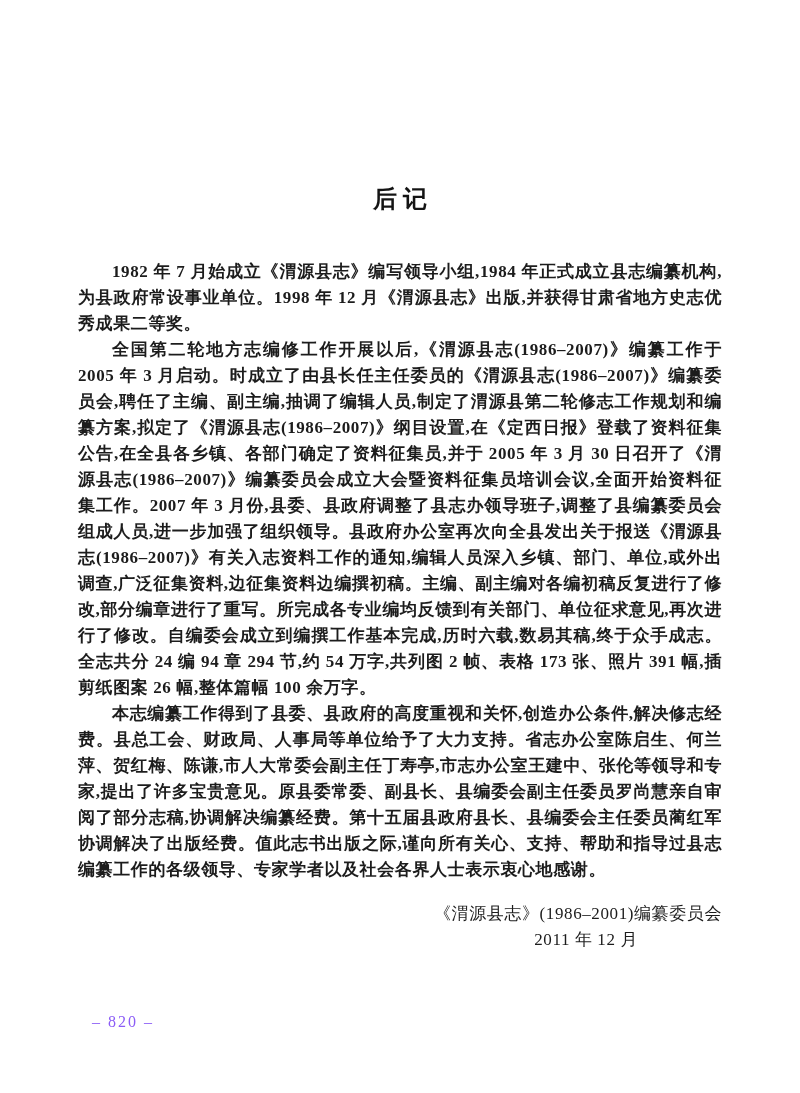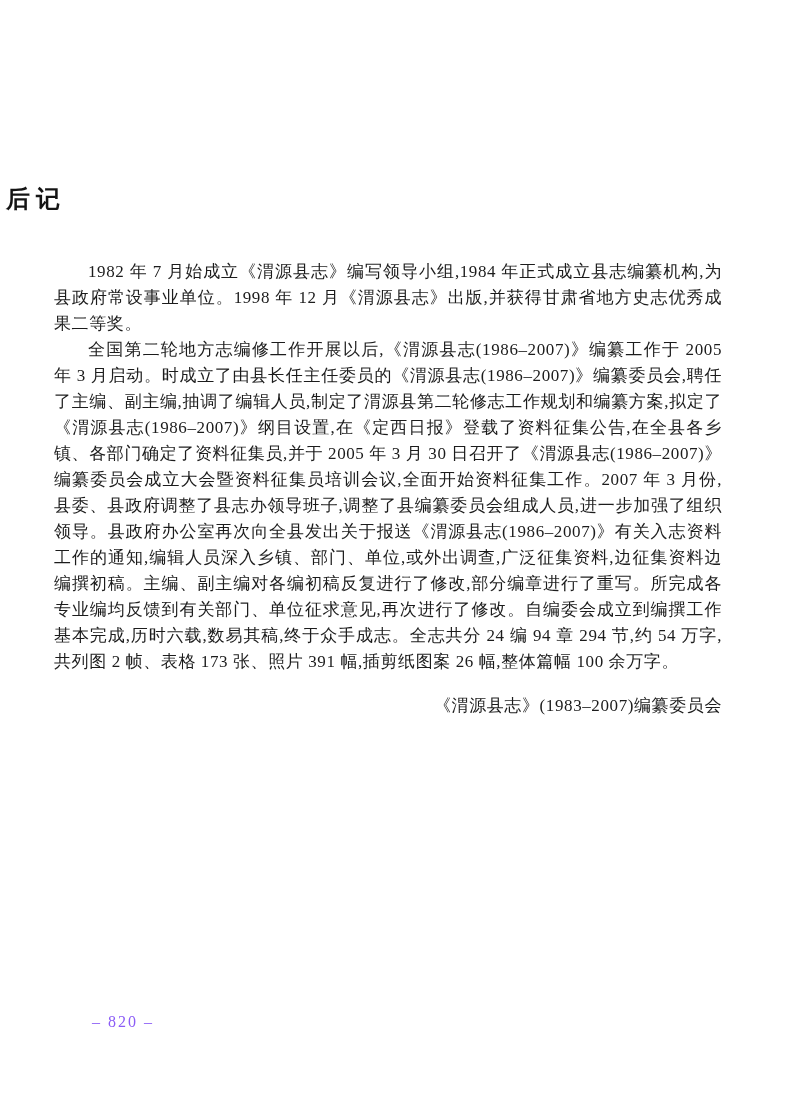--- a/index.html
+++ b/index.html
@@ -22,25 +22,26 @@
   }
   .title {
     margin: 0;
     padding-top: 187px;
     font-family: "Liberation Sans", "DejaVu Sans", sans-serif;
     font-weight: 700;
     font-size: 24px;
     line-height: 24px;
     letter-spacing: 6px;
     text-indent: 6px; 
-    text-align: left;
+    text-align: center;
     color: #141414;
   }
   .body-text {
-    margin: 48px 78px 0 54px;
+    margin: 48px 78px 0 78px;
+    font-weight: bold;
   }
   .body-text p {
     margin: 0;
     font-size: 17px;
     line-height: 26px;
     letter-spacing: 0.6px;
     text-align: justify;
     text-indent: 2em;
   }
   .sig-block {
@@ -69,21 +70,23 @@
 </head>
 <body>
 
 <div class="page">
 
   <h1 class="title">后记</h1>
 
   <div class="body-text">
     <p>1982 年 7 月始成立《渭源县志》编写领导小组,1984 年正式成立县志编纂机构,为县政府常设事业单位。1998 年 12 月《渭源县志》出版,并获得甘肃省地方史志优秀成果二等奖。</p>
     <p>全国第二轮地方志编修工作开展以后,《渭源县志(1986–2007)》编纂工作于 2005 年 3 月启动。时成立了由县长任主任委员的《渭源县志(1986–2007)》编纂委员会,聘任了主编、副主编,抽调了编辑人员,制定了渭源县第二轮修志工作规划和编纂方案,拟定了《渭源县志(1986–2007)》纲目设置,在《定西日报》登载了资料征集公告,在全县各乡镇、各部门确定了资料征集员,并于 2005 年 3 月 30 日召开了《渭源县志(1986–2007)》编纂委员会成立大会暨资料征集员培训会议,全面开始资料征集工作。2007 年 3 月份,县委、县政府调整了县志办领导班子,调整了县编纂委员会组成人员,进一步加强了组织领导。县政府办公室再次向全县发出关于报送《渭源县志(1986–2007)》有关入志资料工作的通知,编辑人员深入乡镇、部门、单位,或外出调查,广泛征集资料,边征集资料边编撰初稿。主编、副主编对各编初稿反复进行了修改,部分编章进行了重写。所完成各专业编均反馈到有关部门、单位征求意见,再次进行了修改。自编委会成立到编撰工作基本完成,历时六载,数易其稿,终于众手成志。全志共分 24 编 94 章 294 节,约 54 万字,共列图 2 帧、表格 173 张、照片 391 幅,插剪纸图案 26 幅,整体篇幅 100 余万字。</p>
+    <p>本志编纂工作得到了县委、县政府的高度重视和关怀,创造办公条件,解决修志经费。县总工会、财政局、人事局等单位给予了大力支持。省志办公室陈启生、何兰萍、贺红梅、陈谦,市人大常委会副主任丁寿亭,市志办公室王建中、张伦等领导和专家,提出了许多宝贵意见。原县委常委、副县长、县编委会副主任委员罗尚慧亲自审阅了部分志稿,协调解决编纂经费。第十五届县政府县长、县编委会主任委员蔺红军协调解决了出版经费。值此志书出版之际,谨向所有关心、支持、帮助和指导过县志编纂工作的各级领导、专家学者以及社会各界人士表示衷心地感谢。</p>
   </div>
 
   <div class="sig-block">
-    <div class="signature">《渭源县志》(1983–2007)编纂委员会</div>
+    <div class="signature">《渭源县志》(1986–2001)编纂委员会</div>
+    <div class="date">2011 年 12 月</div>
   </div>
 
   <div class="page-number">– 820 –</div>
 
 </div>
 
 </body></html>

